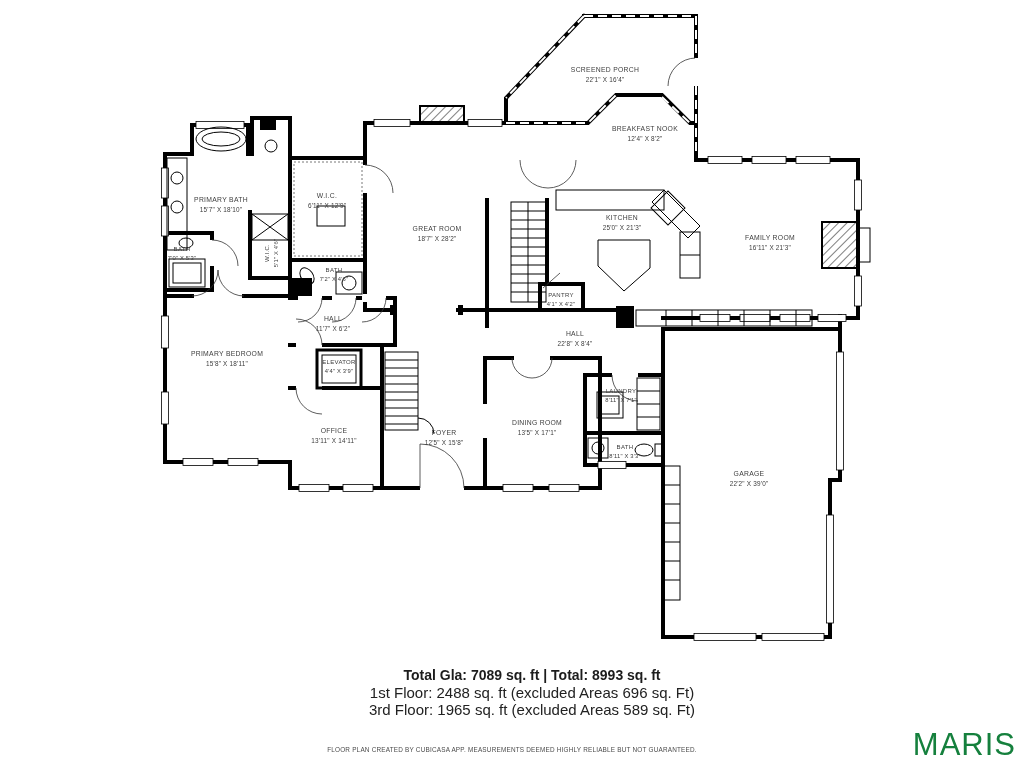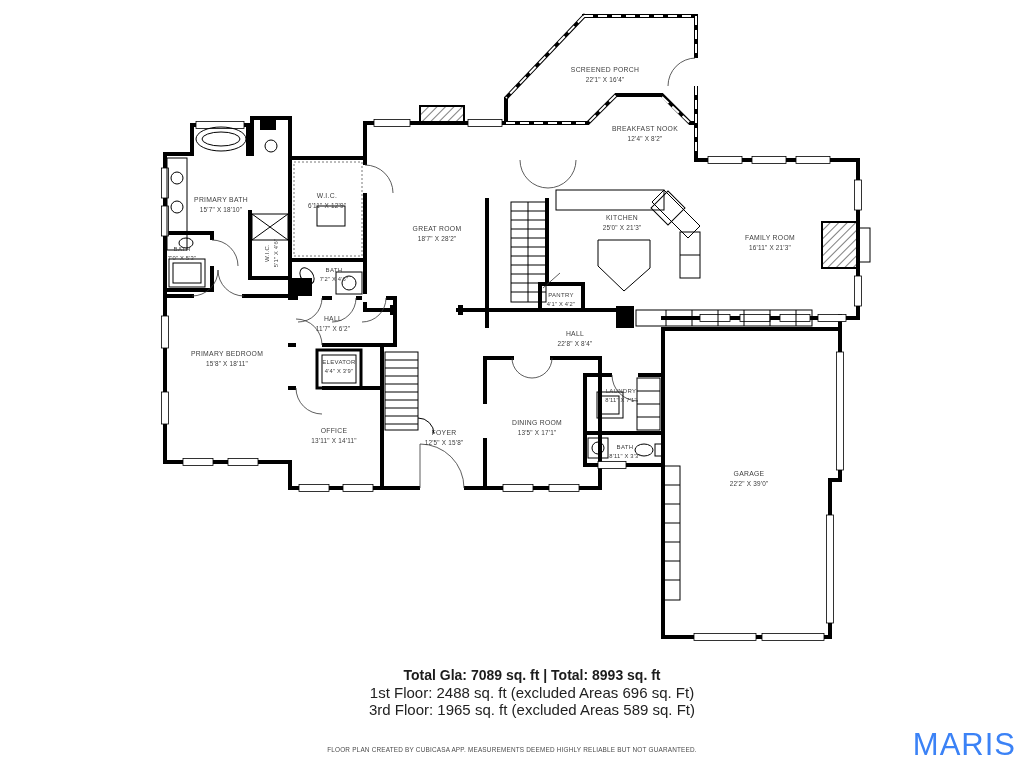--- a/index.html
+++ b/index.html
@@ -22,21 +22,21 @@
   .room .rdims{font-size:6.4px;letter-spacing:0.2px;}
   .room.sm .rname{font-size:6px;}
   .room.sm .rdims{font-size:5.8px;}
   .room.vert{transform:translate(-50%,-50%) rotate(-90deg);}
   .summary{position:absolute;left:0;top:666px;width:1024px;text-align:center;color:#1c1c1c;margin-left:20px;}
   .summary .t1{font-size:14px;font-weight:bold;line-height:18px;}
   .summary .tl{font-size:15px;line-height:17px;color:#222;}
   .disclaimer{position:absolute;left:0;top:746px;width:1024px;text-align:center;
               font-size:6.4px;letter-spacing:0.2px;color:#4a4a4a;}
   .watermark{position:absolute;right:8px;top:727px;font-size:31px;letter-spacing:1px;
-             color:#3b82f6;}
+             color:#15803d;}
 </style>
 </head>
 <body>
 
 <div id="stage">
 
   <svg width="1024" height="768" viewBox="0 0 1024 768">
     <defs>
       <pattern id="hatch" width="6" height="6" patternUnits="userSpaceOnUse" patternTransform="rotate(45)">
         <line x1="0" y1="0" x2="0" y2="6" stroke="#000" stroke-width="1"></line>

